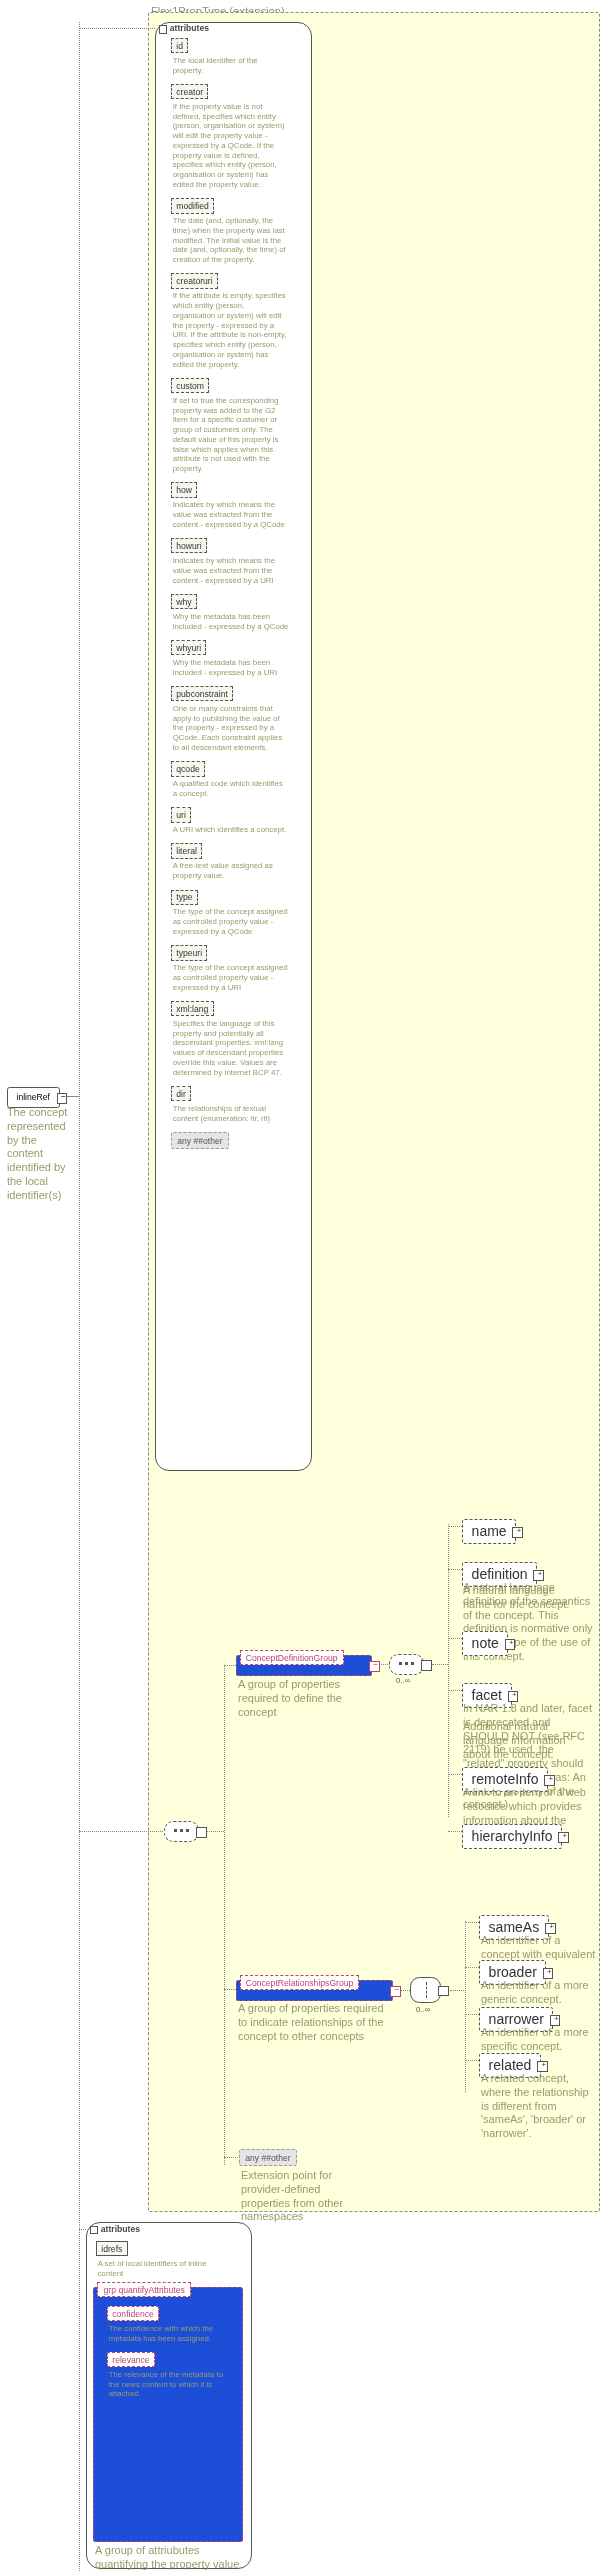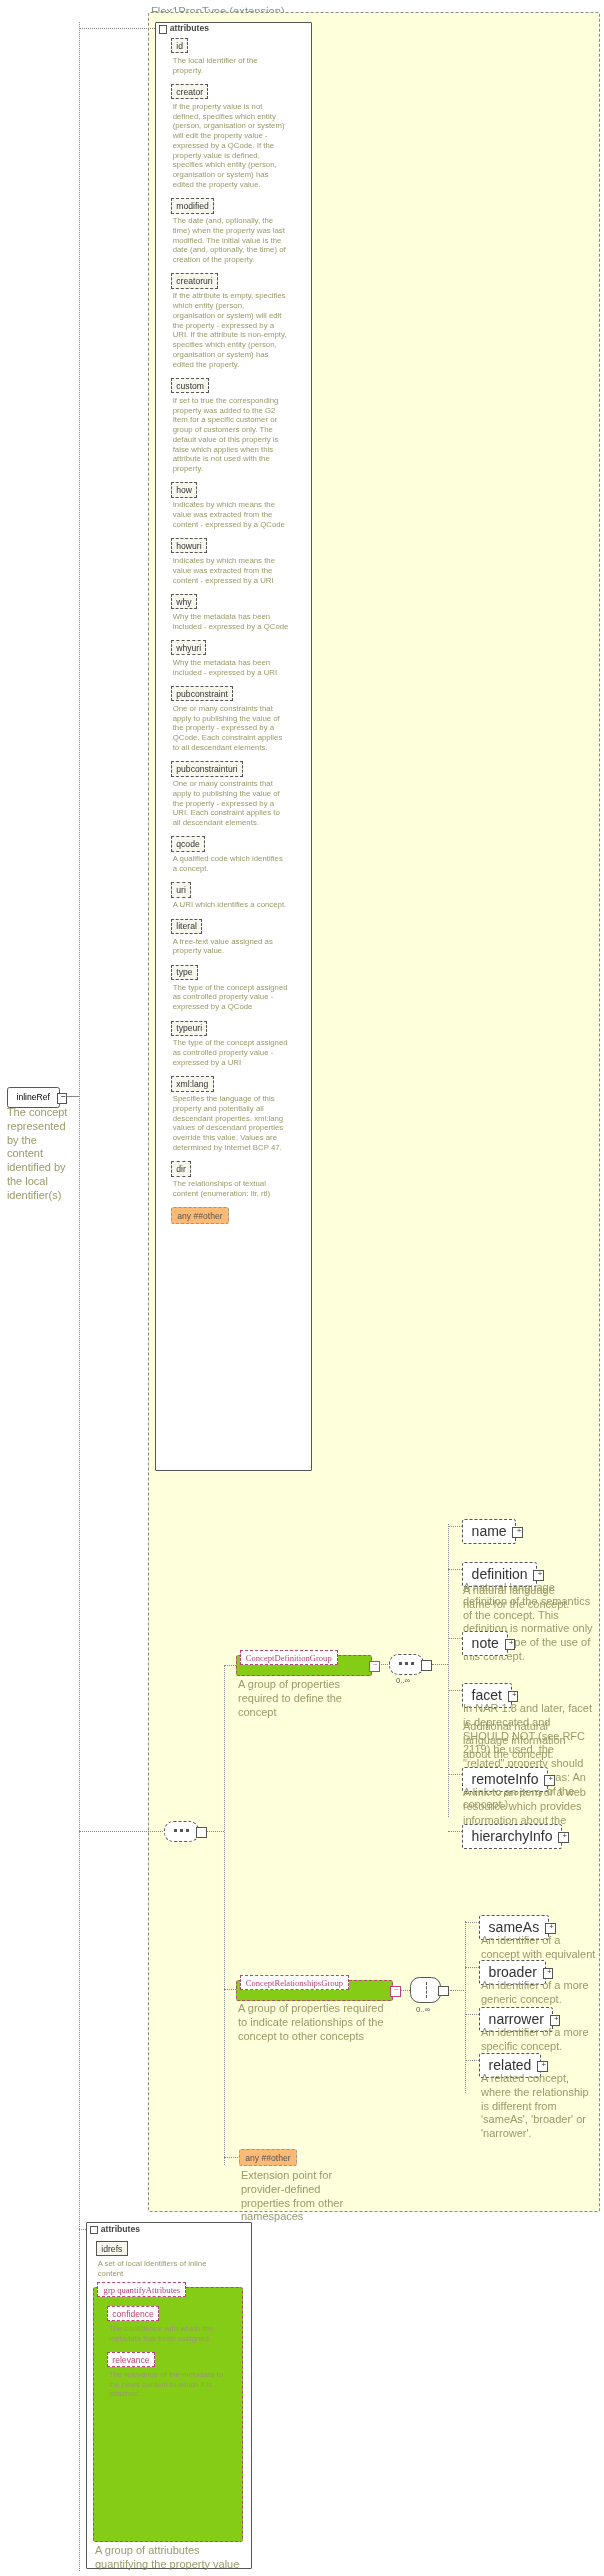--- a/index.html
+++ b/index.html
@@ -1,36 +1,36 @@
 <!DOCTYPE html>
 <html style="font-size:13.8px"><head>
 <meta charset="utf-8">
 <style>
 body{margin:0;font-family:Arial,Helvetica,sans-serif;font-size:8.6px;background:#fff;}
 .canvas{position:relative;width:605px;height:2576px;}
 .type-header{position:absolute;color:#7a9a7a;font-size:11.2px;}
 .big-dashed{position:absolute;border:1.3px dashed #888;border-radius:2.6px;background:#feffdb;}
-.attr-panel{position:absolute;border:1.3px solid #555;border-radius:1px;background:#fff;}
+.attr-panel{position:absolute;border:1.3px solid #555;border-radius:14px;background:#fff;}
 .attr-panel::before{content:"";position:absolute;left:2.6px;top:2.6px;width:6.9px;height:6.9px;border:0.9px solid #555;}
 .panel-head{position:absolute;left:13.8px;top:0.9px;color:#444;font-weight:700;}
 .attr-col{position:absolute;}
 .attr-name{border:1px dashed #555;padding:1.7px 4.3px;display:inline-block;background:#f7f7ee;color:#333;font-size:8.6px;}
 .attr-desc{color:#9a9a6a;font-size:7.8px;margin:2.6px 0 8.6px 1.7px;line-height:1.25;max-width:116px;}
 .main-box{position:absolute;border:1.3px solid #555;border-radius:2.6px;background:#fff;padding:4.3px 8.6px;}
 .main-box::after{content:"";position:absolute;right:-8.6px;top:50%;margin-top:-4.3px;width:8.6px;height:8.6px;border:0.9px solid #555;background:#fff;}
 .main-box::before{content:"−";position:absolute;right:-6.9px;top:50%;margin-top:-6px;font-size:8.6px;z-index:2;}
 .caption{position:absolute;color:#9a9a6a;font-size:11px;line-height:1.25;}
-.group-box{position:absolute;border:1.3px dashed #b47;border-radius:2.6px;background:#84cc16;font-family:Liberation Serif, serif;}
+.group-box{position:absolute;border:1.3px dashed #b47;border-radius:2.6px;background:#1d4ed8;}
 .group-lbl{position:absolute;padding:1.7px 5.2px;color:#b47;border:1px dashed #b47;background:#fff;font-size:8.6px;}
 .group-box.hasminus::after{content:"";position:absolute;right:-8.6px;top:50%;margin-top:-4.3px;width:8.6px;height:8.6px;border:0.9px solid #b47;background:#fff;}
 .group-box.hasminus::before{content:"−";position:absolute;right:-6.9px;top:50%;margin-top:-6.9px;color:#b47;z-index:2;}
 .line{position:absolute;background:#888;}
 .line-d{position:absolute;border-top:1px dotted #888;}
 .lined-v{position:absolute;border-left:1px dotted #888;}
-.any-box{position:absolute;border:1px solid #999;border-radius:2.6px;padding:2.6px 5.2px;color:#555;font-size:8.6px;background:#fdba74;}
+.any-box{position:absolute;border:1px solid #999;border-radius:2.6px;padding:2.6px 5.2px;color:#555;font-size:8.6px;background:#e5e5e5;}
 .seq-box{position:absolute;width:33px;height:19px;border:1.3px solid #555;border-radius:9.5px;background:#fff;}
 .seq-box::after{content:"";position:absolute;right:-8.6px;top:50%;margin-top:-4.3px;width:8.6px;height:8.6px;border:0.9px solid #555;background:#fff;}
 .seq-box .dots{display:flex;justify-content:center;gap:2.6px;padding-top:6.9px;}
 .seq-box .dots span{width:3.4px;height:3.4px;background:#555;}
 .seq-box.dashed{border-style:dashed;}
 .choice-box{position:absolute;width:29px;height:24px;border:1.3px solid #555;border-radius:9.5px;background:#fff;}
 .choice-box::before{content:"";position:absolute;left:50%;top:4.3px;width:0.9px;height:15.5px;border-left:0.9px dashed #555;}
 .choice-box::after{content:"";position:absolute;right:-8.6px;top:50%;margin-top:-4.3px;width:8.6px;height:8.6px;border:0.9px solid #555;background:#fff;}
 .card{position:absolute;color:#555;font-size:7.8px;}
 .dashed-elem{position:absolute;border:1.3px dashed #555;border-radius:2.6px;background:#fff;padding:3.4px 8.6px;color:#333;font-size:14px;}
@@ -63,21 +63,20 @@
     <div><span class="attr-name">id</span><div class="attr-desc">The local identifier of the property.</div></div>
     <div><span class="attr-name">creator</span><div class="attr-desc">If the property value is not defined, specifies which entity (person, organisation or system) will edit the property value - expressed by a QCode. If the property value is defined, specifies which entity (person, organisation or system) has edited the property value.</div></div>
     <div><span class="attr-name">modified</span><div class="attr-desc">The date (and, optionally, the time) when the property was last modified. The initial value is the date (and, optionally, the time) of creation of the property.</div></div>
     <div><span class="attr-name">creatoruri</span><div class="attr-desc">If the attribute is empty, specifies which entity (person, organisation or system) will edit the property - expressed by a URI. If the attribute is non-empty, specifies which entity (person, organisation or system) has edited the property.</div></div>
     <div><span class="attr-name">custom</span><div class="attr-desc">If set to true the corresponding property was added to the G2 Item for a specific customer or group of customers only. The default value of this property is false which applies when this attribute is not used with the property.</div></div>
     <div><span class="attr-name">how</span><div class="attr-desc">Indicates by which means the value was extracted from the content - expressed by a QCode</div></div>
     <div><span class="attr-name">howuri</span><div class="attr-desc">Indicates by which means the value was extracted from the content - expressed by a URI</div></div>
     <div><span class="attr-name">why</span><div class="attr-desc">Why the metadata has been included - expressed by a QCode</div></div>
     <div><span class="attr-name">whyuri</span><div class="attr-desc">Why the metadata has been included - expressed by a URI</div></div>
     <div><span class="attr-name">pubconstraint</span><div class="attr-desc">One or many constraints that apply to publishing the value of the property - expressed by a QCode. Each constraint applies to all descendant elements.</div></div>
-    <div><span class="attr-name">pubconstrainturi</span><div class="attr-desc">One or many constraints that apply to publishing the value of the property - expressed by a URI. Each constraint applies to all descendant elements.</div></div>
     <div><span class="attr-name">qcode</span><div class="attr-desc">A qualified code which identifies a concept.</div></div>
     <div><span class="attr-name">uri</span><div class="attr-desc">A URI which identifies a concept.</div></div>
     <div><span class="attr-name">literal</span><div class="attr-desc">A free-text value assigned as property value.</div></div>
     <div><span class="attr-name">type</span><div class="attr-desc">The type of the concept assigned as controlled property value - expressed by a QCode</div></div>
     <div><span class="attr-name">typeuri</span><div class="attr-desc">The type of the concept assigned as controlled property value - expressed by a URI</div></div>
     <div><span class="attr-name">xml:lang</span><div class="attr-desc">Specifies the language of this property and potentially all descendant properties. xml:lang values of descendant properties override this value. Values are determined by Internet BCP 47.</div></div>
     <div><span class="attr-name">dir</span><div class="attr-desc">The relationships of textual content (enumeration: ltr, rtl)</div></div>
     <div class="any-box" style="position:relative;display:inline-block;border-style:dashed;">any ##other</div>
   </div>
 

